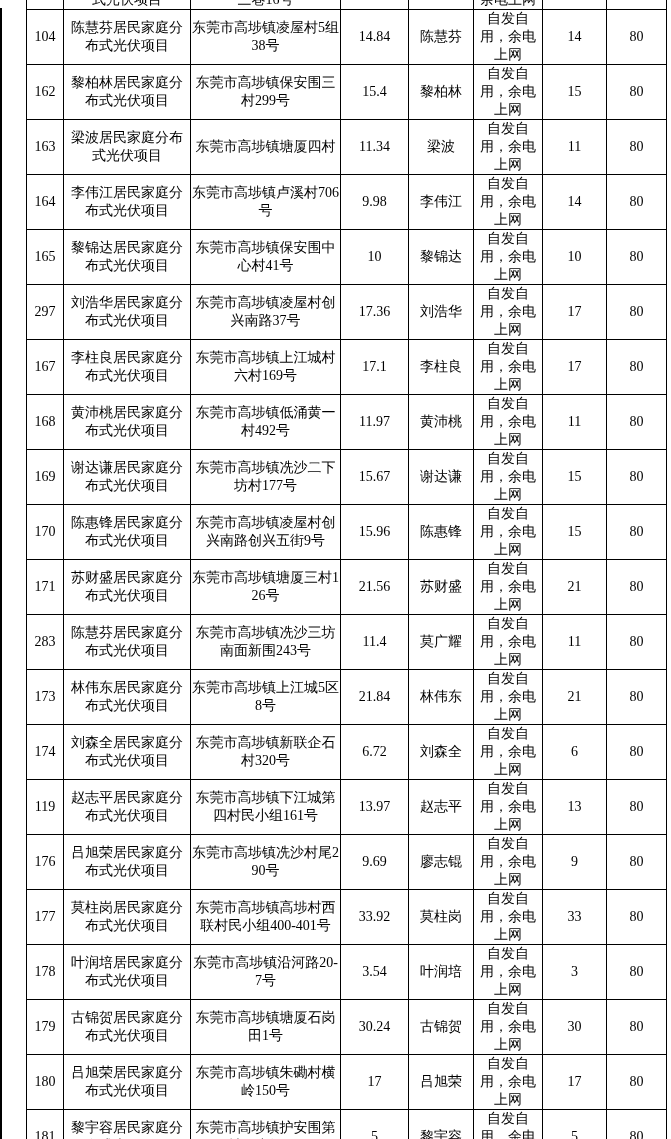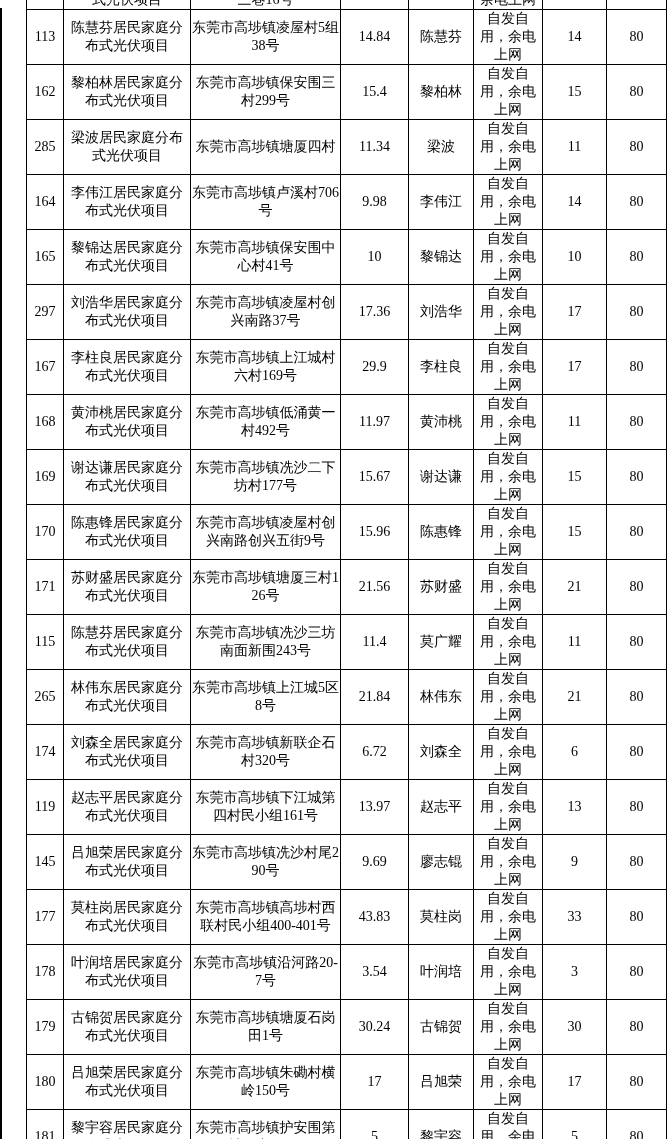--- a/index.html
+++ b/index.html
@@ -72,41 +72,41 @@
         <td></td>
         <td>式光伏项目</td>
         <td>三巷16号</td>
         <td></td>
         <td></td>
         <td>余电上网</td>
         <td></td>
         <td></td>
       </tr>
       <tr>
-    <td>113</td>
+    <td>104</td>
     <td>陈慧芬居民家庭分布式光伏项目</td>
     <td>东莞市高埗镇凌屋村5组38号</td>
     <td>14.84</td>
     <td>陈慧芬</td>
     <td>自发自用，余电上网</td>
     <td>14</td>
     <td>80</td>
   </tr>
         <tr>
     <td>162</td>
     <td>黎柏林居民家庭分布式光伏项目</td>
     <td>东莞市高埗镇保安围三村299号</td>
     <td>15.4</td>
     <td>黎柏林</td>
     <td>自发自用，余电上网</td>
     <td>15</td>
     <td>80</td>
   </tr>
         <tr>
-    <td>285</td>
+    <td>163</td>
     <td>梁波居民家庭分布式光伏项目</td>
     <td>东莞市高埗镇塘厦四村</td>
     <td>11.34</td>
     <td>梁波</td>
     <td>自发自用，余电上网</td>
     <td>11</td>
     <td>80</td>
   </tr>
         <tr>
     <td>164</td>
@@ -135,21 +135,21 @@
     <td>17.36</td>
     <td>刘浩华</td>
     <td>自发自用，余电上网</td>
     <td>17</td>
     <td>80</td>
   </tr>
         <tr>
     <td>167</td>
     <td>李柱良居民家庭分布式光伏项目</td>
     <td>东莞市高埗镇上江城村六村169号</td>
-    <td>29.9</td>
+    <td>17.1</td>
     <td>李柱良</td>
     <td>自发自用，余电上网</td>
     <td>17</td>
     <td>80</td>
   </tr>
         <tr>
     <td>168</td>
     <td>黄沛桃居民家庭分布式光伏项目</td>
     <td>东莞市高埗镇低涌黄一村492号</td>
     <td>11.97</td>
@@ -182,31 +182,31 @@
     <td>171</td>
     <td>苏财盛居民家庭分布式光伏项目</td>
     <td>东莞市高埗镇塘厦三村126号</td>
     <td>21.56</td>
     <td>苏财盛</td>
     <td>自发自用，余电上网</td>
     <td>21</td>
     <td>80</td>
   </tr>
         <tr>
-    <td>115</td>
+    <td>283</td>
     <td>陈慧芬居民家庭分布式光伏项目</td>
     <td>东莞市高埗镇冼沙三坊南面新围243号</td>
     <td>11.4</td>
     <td>莫广耀</td>
     <td>自发自用，余电上网</td>
     <td>11</td>
     <td>80</td>
   </tr>
         <tr>
-    <td>265</td>
+    <td>173</td>
     <td>林伟东居民家庭分布式光伏项目</td>
     <td>东莞市高埗镇上江城5区8号</td>
     <td>21.84</td>
     <td>林伟东</td>
     <td>自发自用，余电上网</td>
     <td>21</td>
     <td>80</td>
   </tr>
         <tr>
     <td>174</td>
@@ -222,34 +222,34 @@
     <td>119</td>
     <td>赵志平居民家庭分布式光伏项目</td>
     <td>东莞市高埗镇下江城第四村民小组161号</td>
     <td>13.97</td>
     <td>赵志平</td>
     <td>自发自用，余电上网</td>
     <td>13</td>
     <td>80</td>
   </tr>
         <tr>
-    <td>145</td>
+    <td>176</td>
     <td>吕旭荣居民家庭分布式光伏项目</td>
     <td>东莞市高埗镇冼沙村尾290号</td>
     <td>9.69</td>
     <td>廖志锟</td>
     <td>自发自用，余电上网</td>
     <td>9</td>
     <td>80</td>
   </tr>
         <tr>
     <td>177</td>
     <td>莫柱岗居民家庭分布式光伏项目</td>
     <td>东莞市高埗镇高埗村西联村民小组400-401号</td>
-    <td>43.83</td>
+    <td>33.92</td>
     <td>莫柱岗</td>
     <td>自发自用，余电上网</td>
     <td>33</td>
     <td>80</td>
   </tr>
         <tr>
     <td>178</td>
     <td>叶润培居民家庭分布式光伏项目</td>
     <td>东莞市高埗镇沿河路20-7号</td>
     <td>3.54</td>

